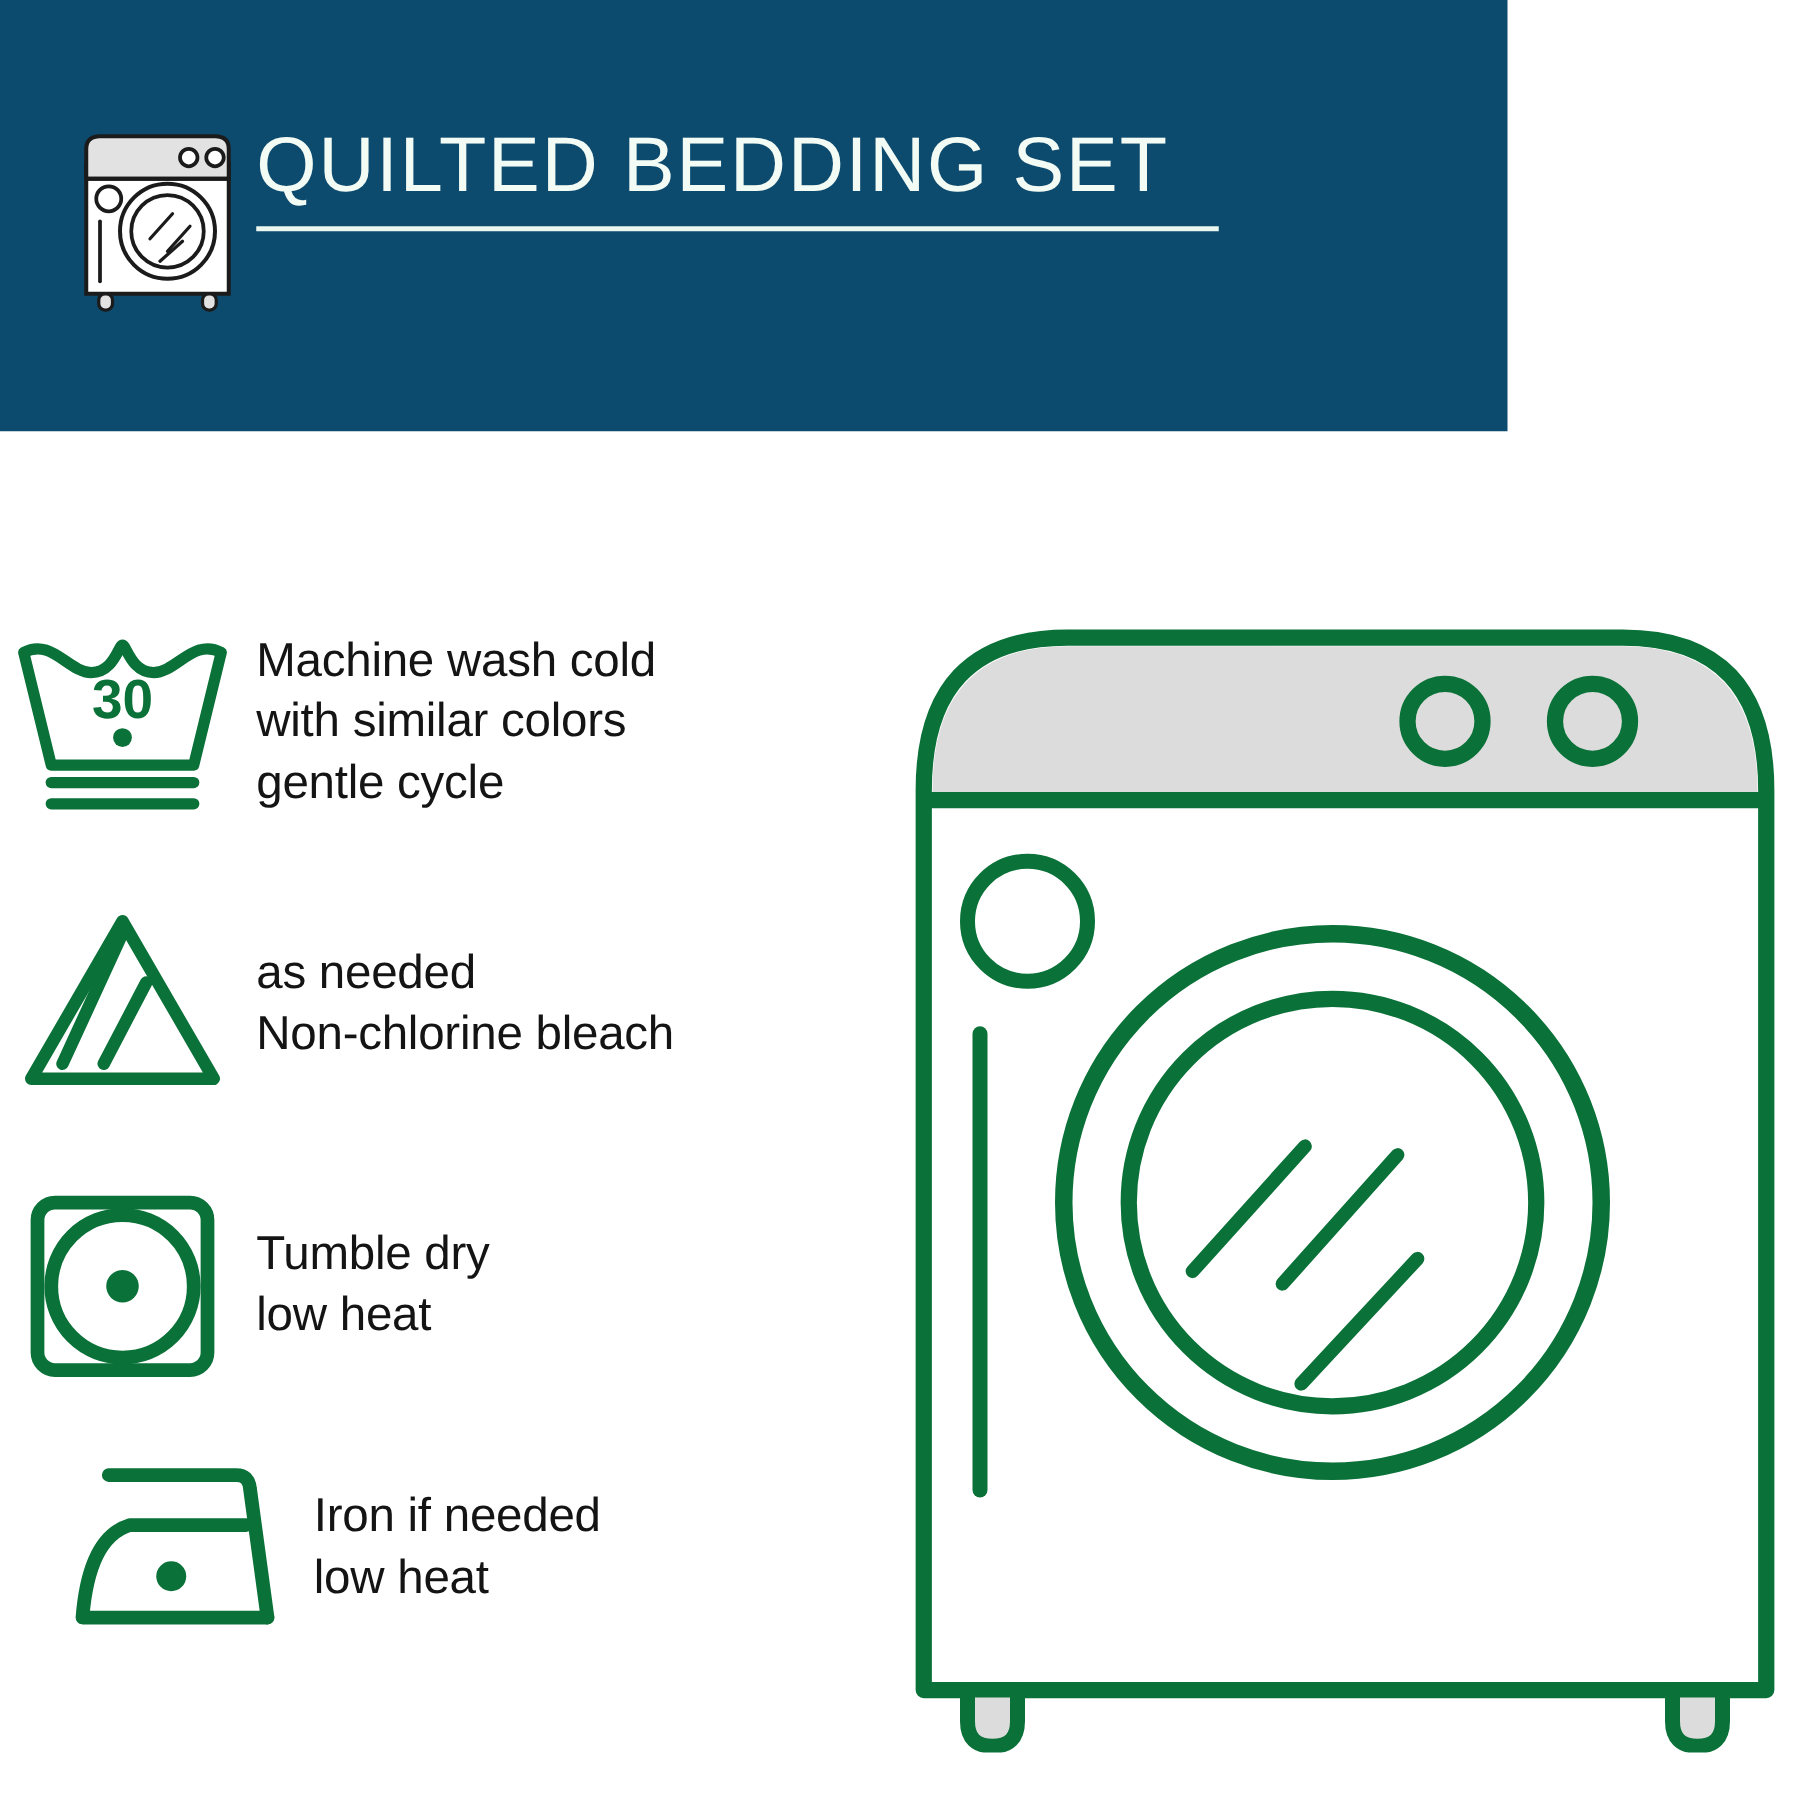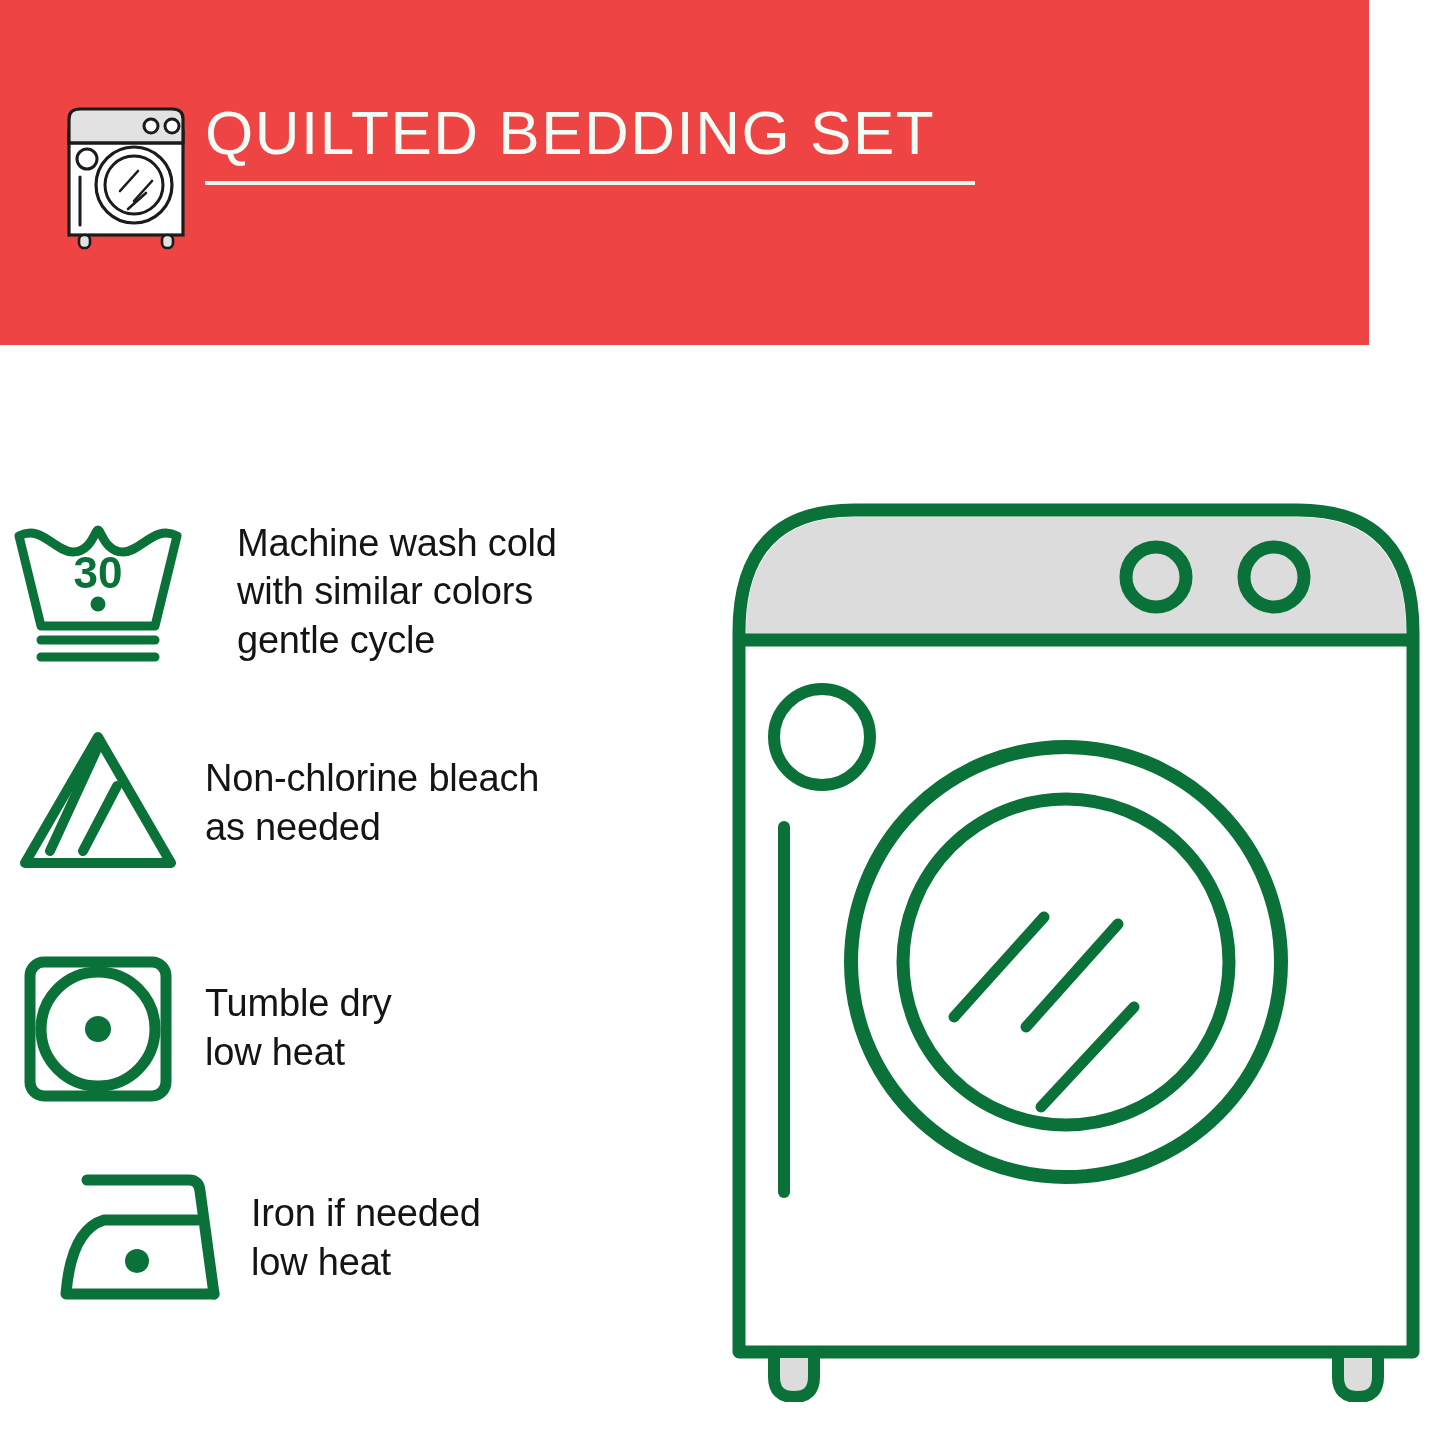--- a/index.html
+++ b/index.html
@@ -18,23 +18,23 @@
     width: 1445px;
     height: 1445px;
     background: #ffffff;
   }
 
   
   .header-banner {
     position: absolute;
     left: 0;
     top: 0;
-    width: 1369px;
+    width: 1206px;
     height: 345px;
-    background: #ef4444;
+    background: #0c4a6e;
   }
 
   .header-machine-icon {
     position: absolute;
     left: 62px;
     top: 103px;
     width: 128px;
     height: 148px;
   }
 
@@ -83,21 +83,21 @@
   }
 
   .care-row {
     position: absolute;
     left: 0;
     width: 700px;
     display: flex;
     align-items: center;
   }
 
-  .care-row-1 { top: 164px; gap: 32px; }
+  .care-row-1 { top: 150px; }
   .care-row-2 { top: 375px; }
   .care-row-3 { top: 600px; }
   .care-row-4 { top: 810px; margin-left: 46px; }
 
   .care-symbol {
     width: 195px;
     min-width: 195px;
     height: 165px;
     display: flex;
     align-items: center;
@@ -197,22 +197,22 @@
       <div class="care-symbol">
         <svg viewBox="0 0 190 160" width="190" height="160" aria-hidden="true">
 
           <path d="M95 14 L168 140 L22 140 Z" fill="none" stroke="#0a7138" stroke-width="10" stroke-linejoin="round"></path>
 
           <line x1="93" y1="28" x2="47" y2="128" stroke="#0a7138" stroke-width="10" stroke-linecap="round"></line>
           <line x1="114" y1="63" x2="80" y2="128" stroke="#0a7138" stroke-width="10" stroke-linecap="round"></line>
         </svg>
       </div>
       <div class="care-text">
+        <span class="line">as needed</span>
         <span class="line">Non-chlorine bleach</span>
-        <span class="line">as needed</span>
       </div>
     </div>
 
     <div class="care-row care-row-3">
       <div class="care-symbol">
         <svg viewBox="0 0 190 160" width="190" height="160" aria-hidden="true">
           <rect x="27" y="14" width="136" height="134" rx="14" ry="14" fill="none" stroke="#0a7138" stroke-width="11"></rect>
           <circle cx="95" cy="81" r="57" fill="none" stroke="#0a7138" stroke-width="11"></circle>
           <circle cx="95" cy="81" r="13" fill="#0a7138"></circle>
         </svg>

